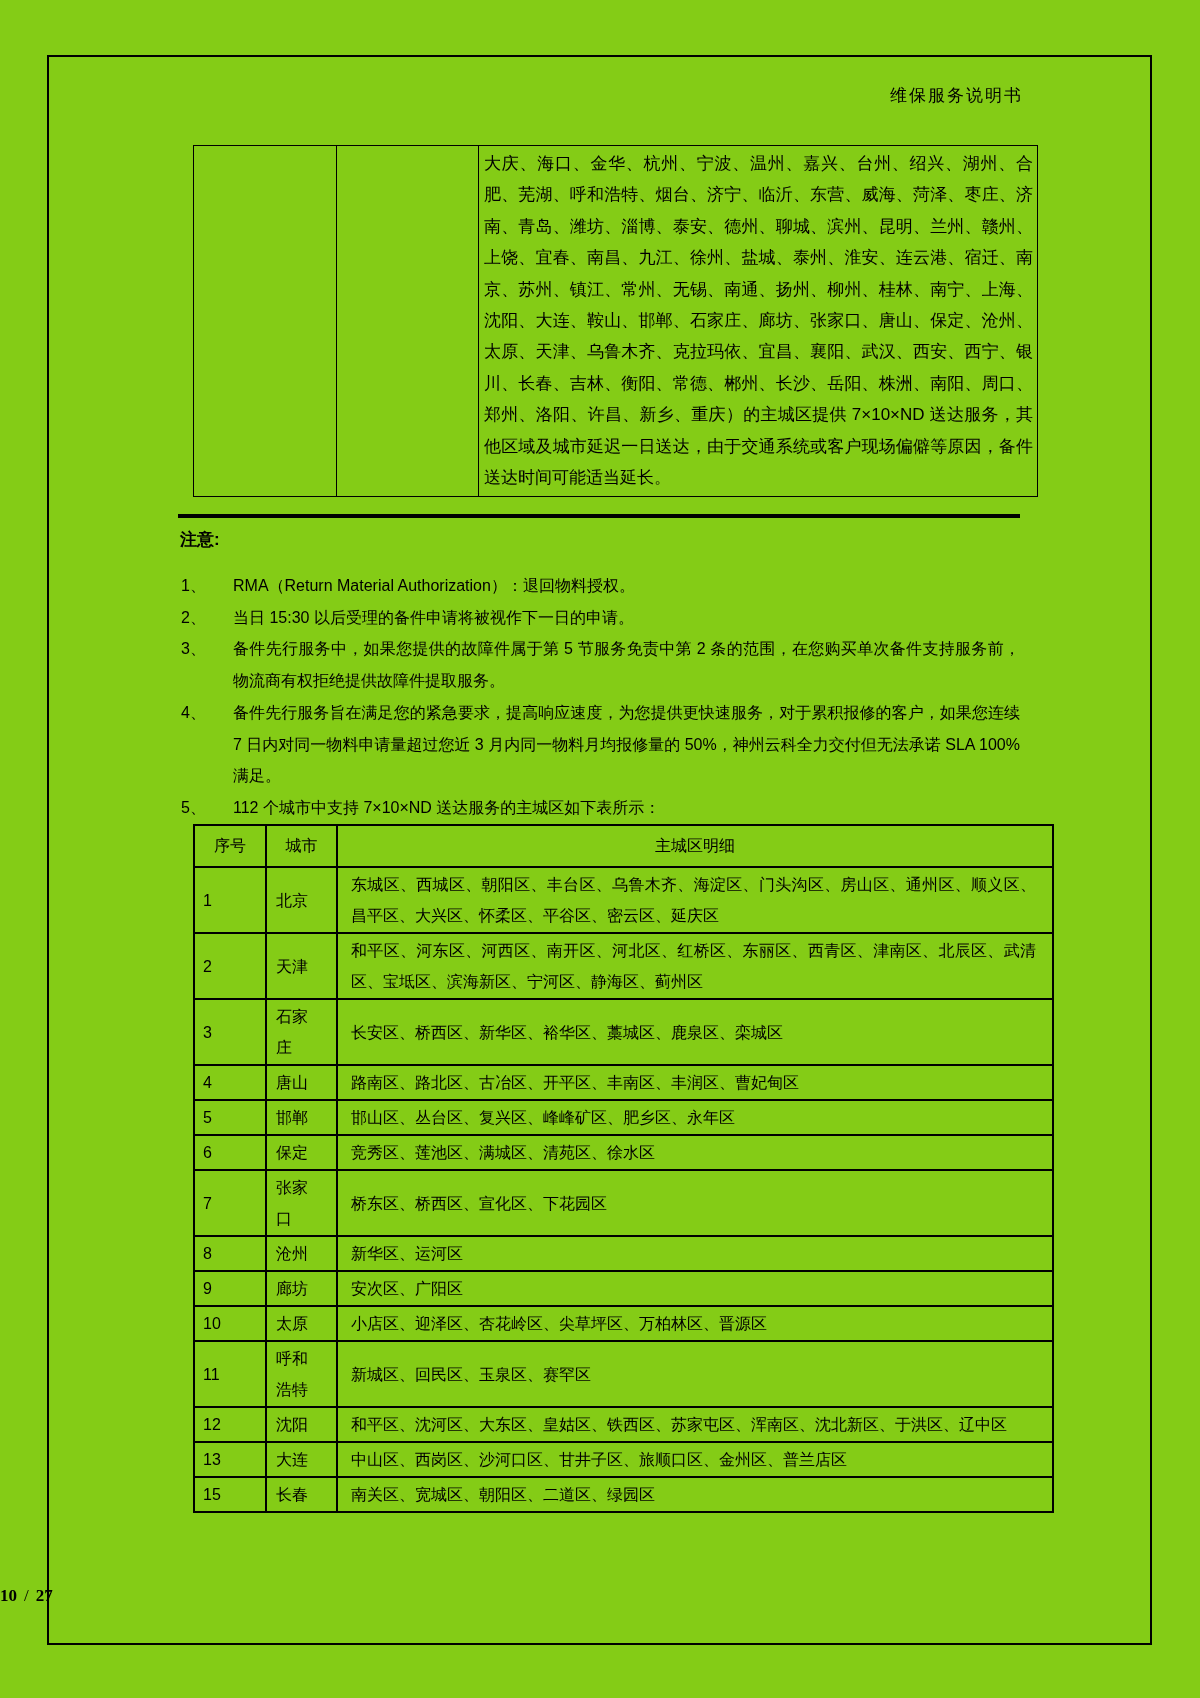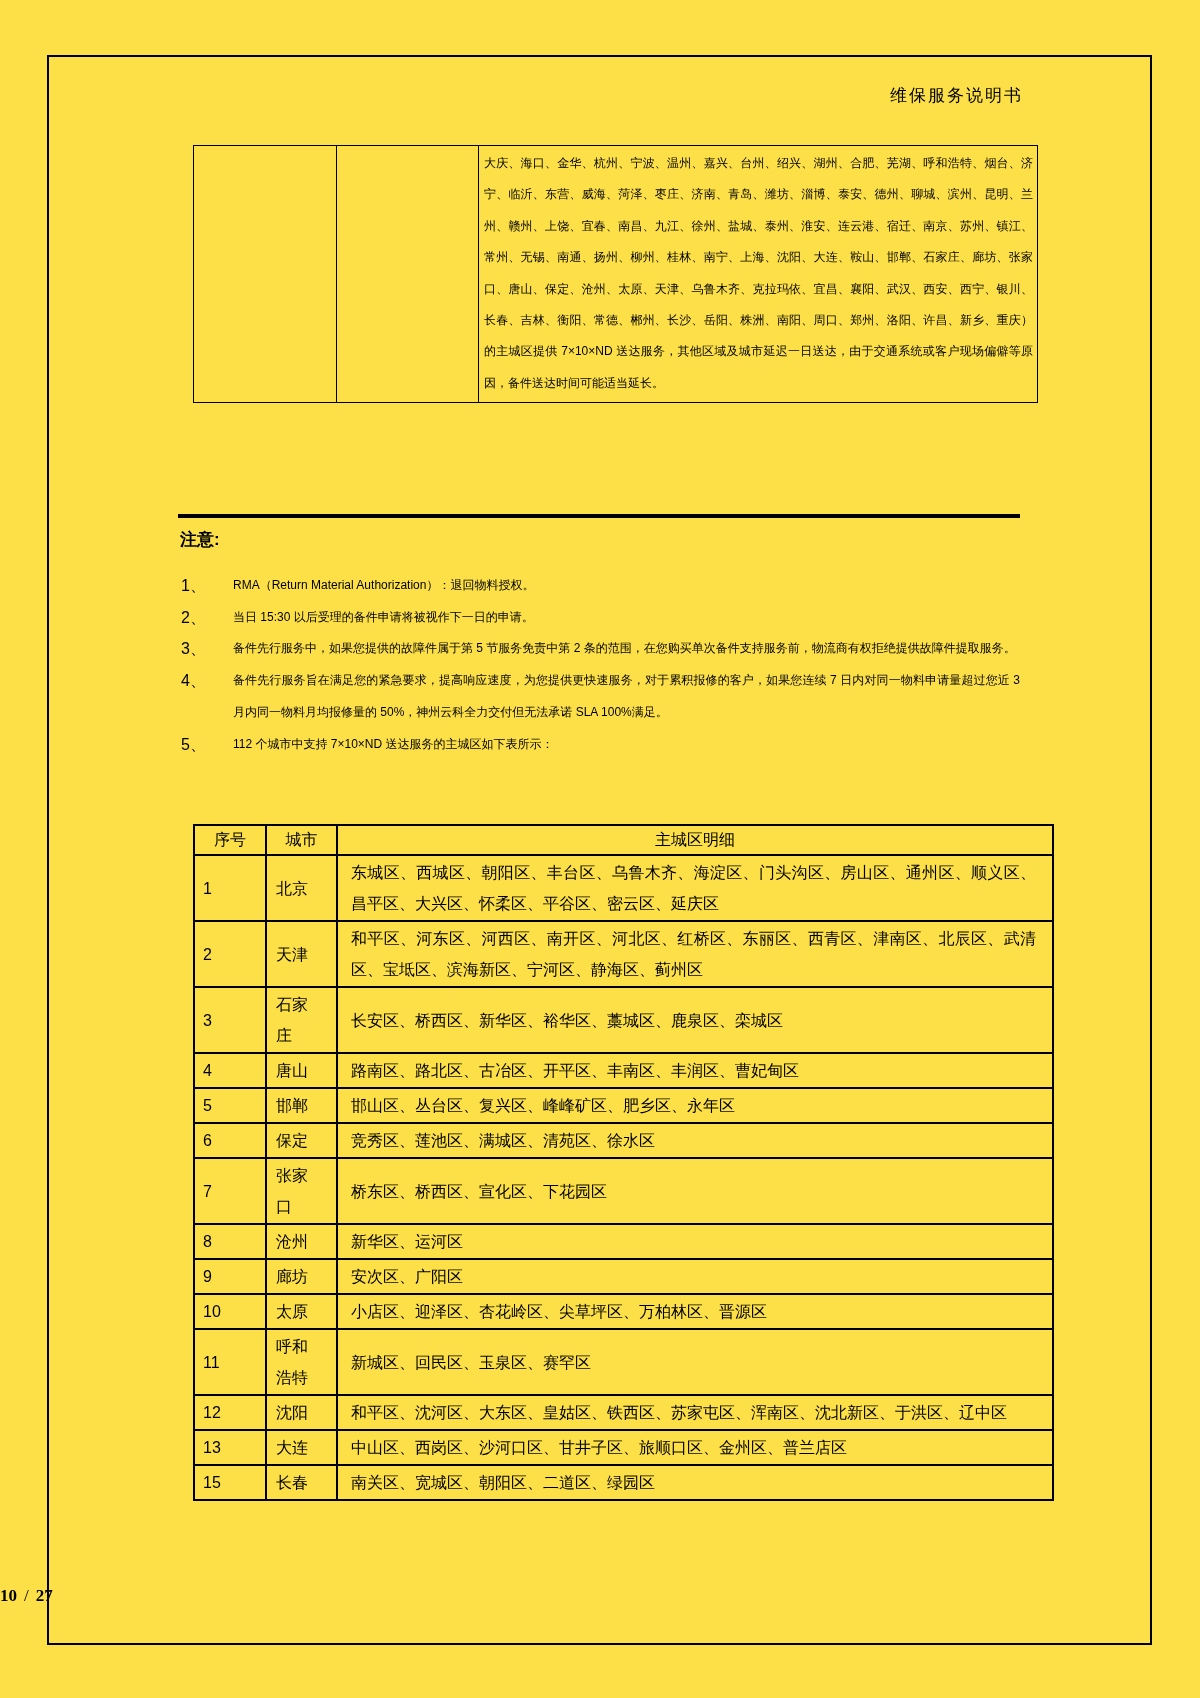--- a/index.html
+++ b/index.html
@@ -1,56 +1,56 @@
 <!DOCTYPE html>
 <html><head>
 <meta charset="utf-8">
 <style>
   * { margin:0; padding:0; box-sizing:border-box; }
   html,body { background:#ffffff; }
   body {
     width:1200px; height:1698px; position:relative; overflow:hidden;
     font-family:"Liberation Sans", sans-serif; color:#000;
   }
-  .page { position:absolute; left:0; top:0; width:1200px; height:1698px; background:#fde047; }
+  .page { position:absolute; left:0; top:0; width:1200px; height:1698px; background:#84cc16; }
   .frame { position:absolute; left:47px; top:55px; width:1105px; height:1590px; border:2px solid #000; }
 
   .doc-header {
     position:absolute; top:84px; right:177px;
     font-family:"Liberation Serif", serif; font-size:17px; letter-spacing:2px;
   }
 
   .top-table {
     position:absolute; left:193px; top:145px; width:844px;
     border-collapse:collapse; table-layout:fixed;
   }
   .top-table td { border:1.5px solid #000; vertical-align:top; }
   .tcol1 { width:143px; }
   .tcol2 { width:142px; }
   .tcol3 {
     width:559px; padding:2px 4px 3px 5px;
-    font-size:12px; line-height:31.4px; text-align:justify;
+    font-size:17px; line-height:31.4px; text-align:justify;
   }
 
   .thick-rule { position:absolute; left:178px; top:514px; width:842px; height:3.5px; background:#000; }
 
   .notes-heading { position:absolute; left:180px; top:528px; font-size:17px; font-weight:bold; }
   .notes-list { position:absolute; left:181px; top:570px; width:839px; }
   .note-item { display:flex; }
   .note-marker { flex:0 0 52px; width:52px; font-size:16px; line-height:31.7px; }
-  .note-text { flex:1; font-size:12px; line-height:31.7px; text-align:justify; }
+  .note-text { flex:1; font-size:16px; line-height:31.7px; text-align:justify; }
 
   .city-table {
     position:absolute; left:193px; top:824px; width:859px;
     border-collapse:collapse; table-layout:fixed; font-size:16px;
   }
   .city-table th, .city-table td {
     border:2px solid #000; line-height:31px; vertical-align:middle; font-weight:normal;
   }
-  .city-table .head-row th { height:30px; line-height:26px; text-align:center; padding:1px 2px; }
+  .city-table .head-row th { height:42px; line-height:26px; text-align:center; padding:1px 2px; }
   .hcol-no { width:72px; }
   .hcol-city { width:71px; }
   .hcol-detail { width:716px; }
   .col-no   { padding:1px 2px 1px 8px; }
   .col-city { padding:1px 15px 1px 9px; }
   .col-detail { padding:1px 16px 1px 13px; text-align:justify; }
 
   .footer {
     position:absolute; top:1586px; left:0; width:1200px; text-align:left;
     font-family:"Liberation Serif", serif; font-size:17px;

